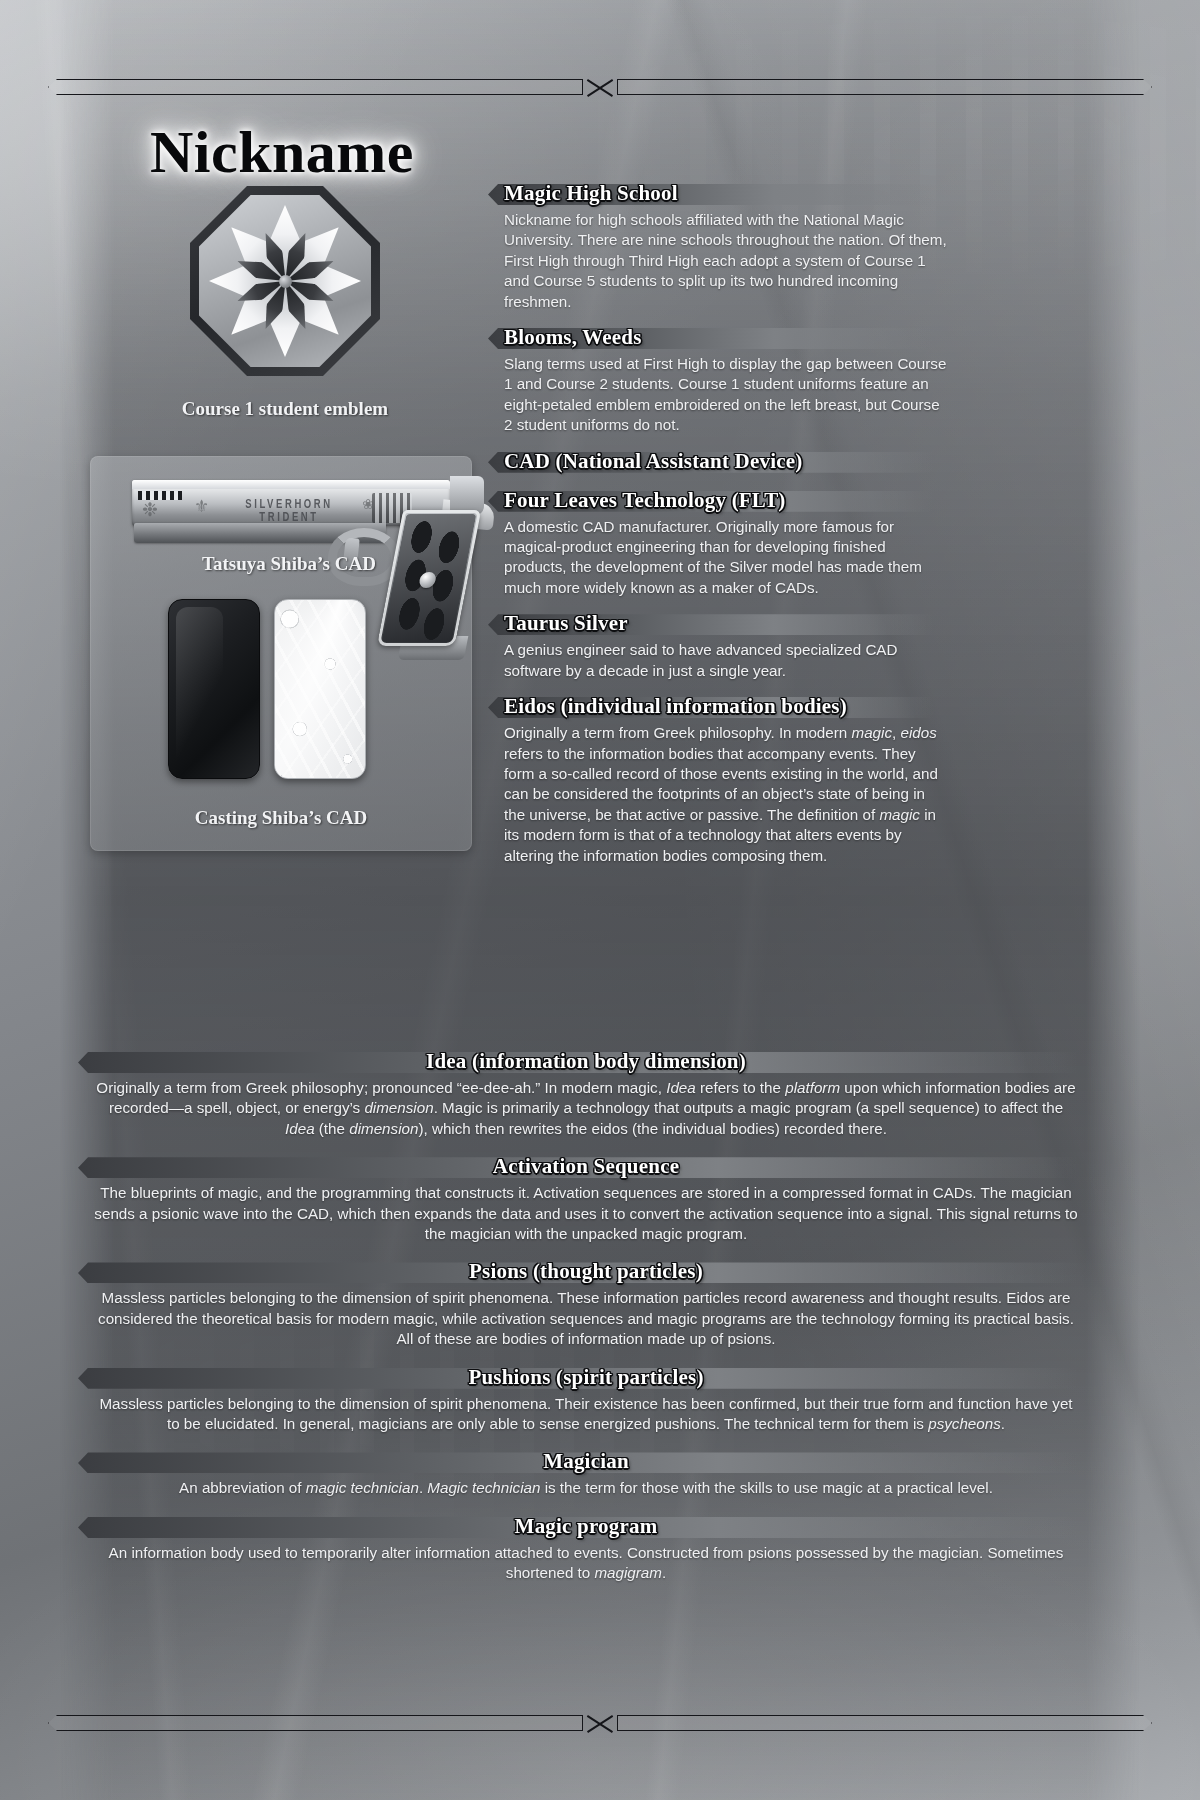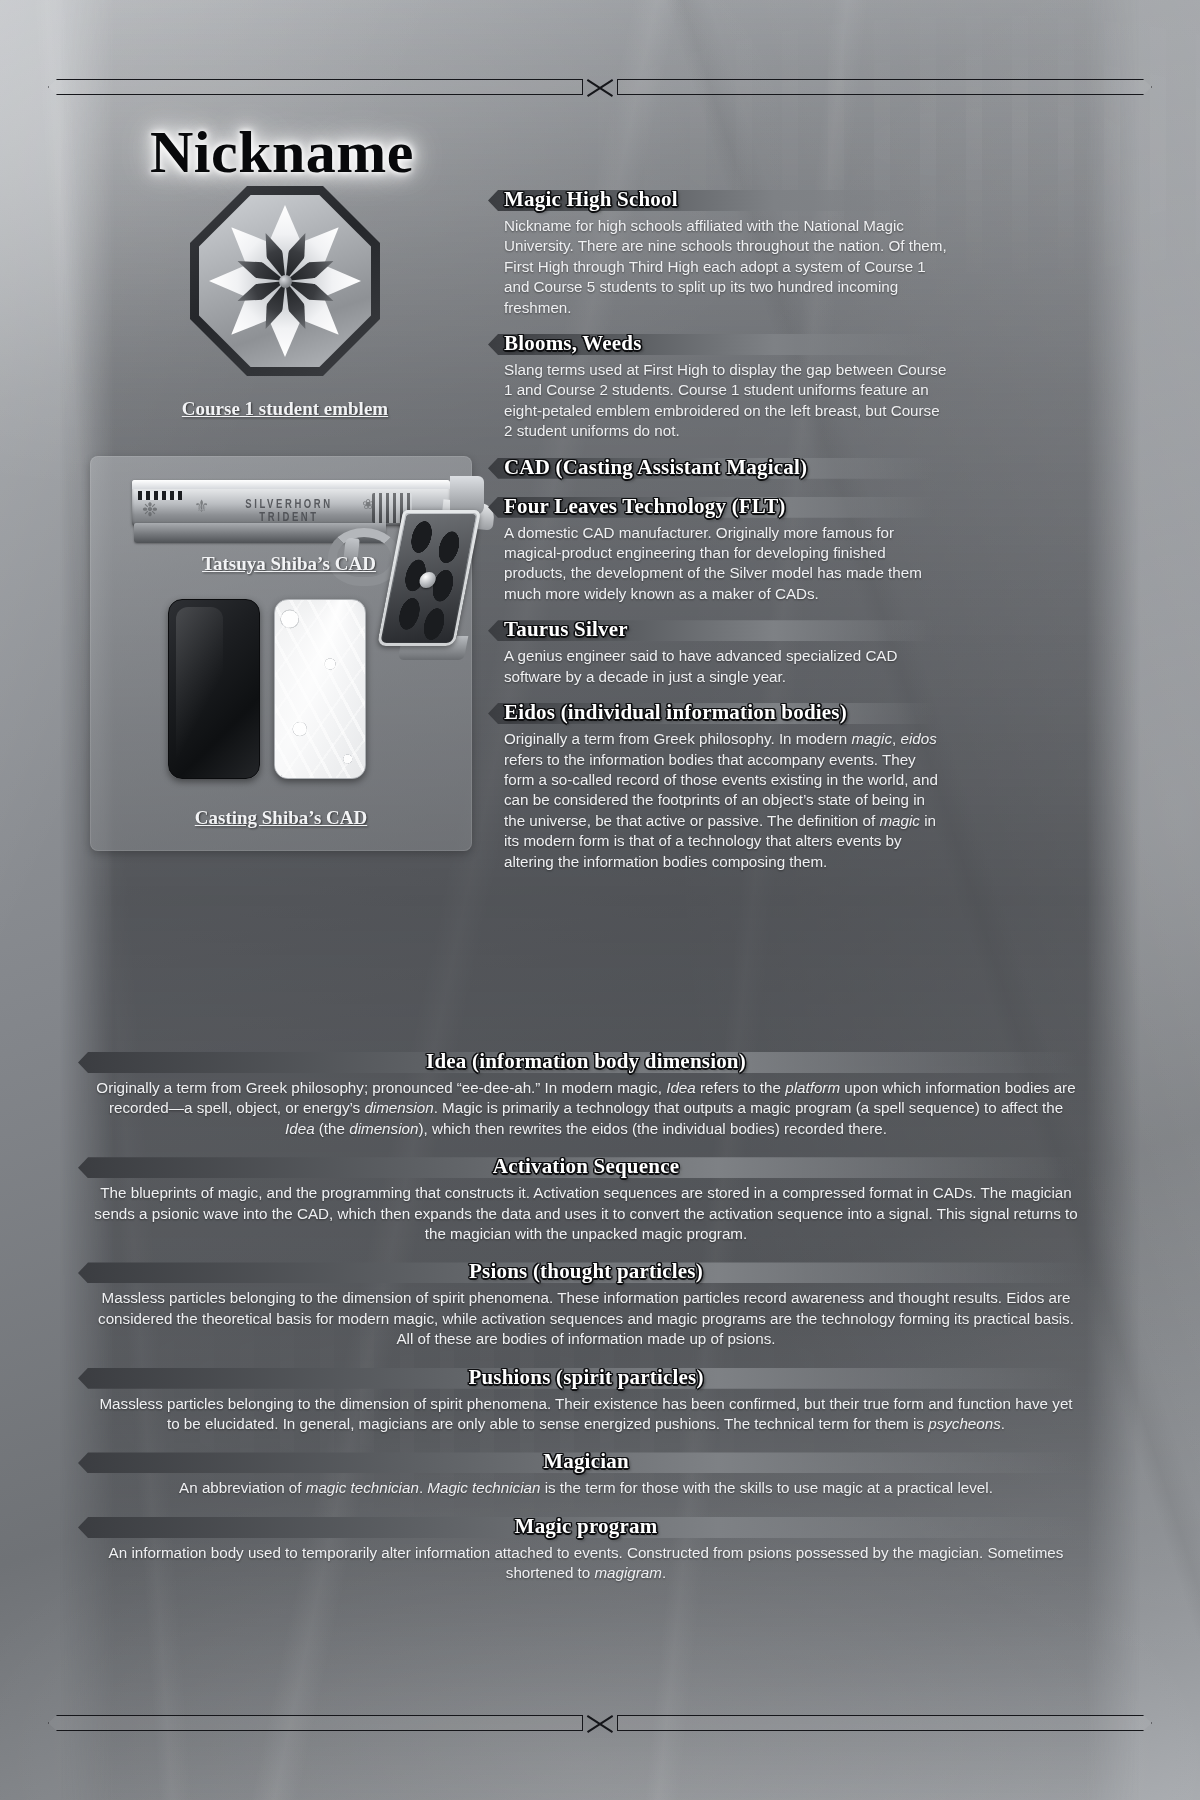--- a/index.html
+++ b/index.html
@@ -169,21 +169,20 @@
     background: radial-gradient(circle at 35% 32%, #d8dade 0%, #909397 55%, #6a6d71 100%);
   }
 
   .caption {
     font-family: "Liberation Serif", "DejaVu Serif", serif;
     font-weight: 700;
     font-size: 19px;
     color: #f2f3f5;
     text-shadow: 1px 1px 2px rgba(0,0,0,0.55);
     text-align: center;
-    text-decoration: underline;
   }
   #emblem-caption { margin-top: 22px; }
 
   
   #cad-panel {
     position: relative;
     margin-top: 36px;
     width: 382px; height: 395px;
     border-radius: 8px;
     background: linear-gradient(165deg, rgba(180,183,187,0.55) 0%, rgba(150,153,157,0.55) 55%, rgba(134,137,141,0.52) 100%);
@@ -396,21 +395,21 @@
     color: #f0f1f3;
     text-shadow: 0 1px 2px rgba(0,0,0,0.45);
     padding-left: 16px;
   }
   .entry { margin-bottom: 12px; }
   .entry-body em { font-style: italic; }
 
   
   #right-col {
     position: absolute;
-    left: 488px; top: 186px;
+    left: 488px; top: 180px;
     width: 462px;
   }
   #right-col .entry-head .bar { width: 446px; }
 
   
   #bottom-col {
     position: absolute;
     left: 78px; top: 1048px;
     width: 1000px;
   }
@@ -503,21 +502,21 @@
 <div id="right-col">
     <div class="entry">
       <div class="entry-head"><span class="bar"></span><span class="txt">Magic High School</span></div>
       <div class="entry-body">Nickname for high schools affiliated with the National Magic University. There are nine schools throughout the nation. Of them, First High through Third High each adopt a system of Course 1 and Course 5 students to split up its two hundred incoming freshmen.</div>
     </div>
     <div class="entry">
       <div class="entry-head"><span class="bar"></span><span class="txt">Blooms, Weeds</span></div>
       <div class="entry-body">Slang terms used at First High to display the gap between Course 1 and Course 2 students. Course 1 student uniforms feature an eight-petaled emblem embroidered on the left breast, but Course 2 student uniforms do not.</div>
     </div>
     <div class="entry">
-      <div class="entry-head"><span class="bar"></span><span class="txt">CAD (Casting Assistant Magical)</span></div>
+      <div class="entry-head"><span class="bar"></span><span class="txt">CAD (National Assistant Device)</span></div>
     </div>
     <div class="entry">
       <div class="entry-head"><span class="bar"></span><span class="txt">Four Leaves Technology (FLT)</span></div>
       <div class="entry-body">A domestic CAD manufacturer. Originally more famous for magical-product engineering than for developing finished products, the development of the Silver model has made them much more widely known as a maker of CADs.</div>
     </div>
     <div class="entry">
       <div class="entry-head"><span class="bar"></span><span class="txt">Taurus Silver</span></div>
       <div class="entry-body">A genius engineer said to have advanced specialized CAD software by a decade in just a single year.</div>
     </div>
     <div class="entry">

